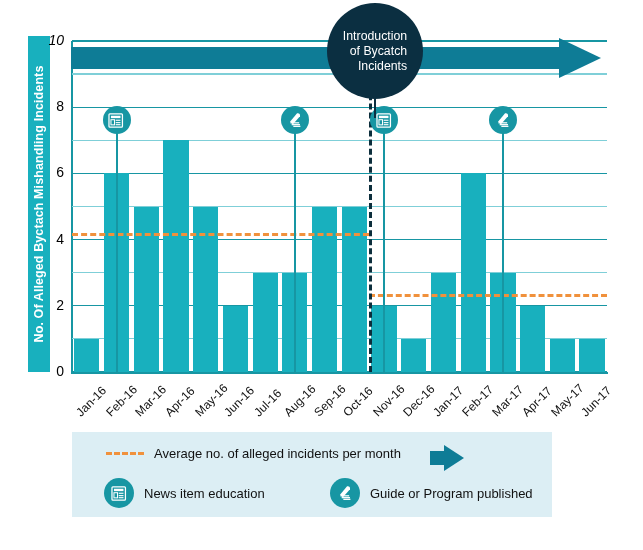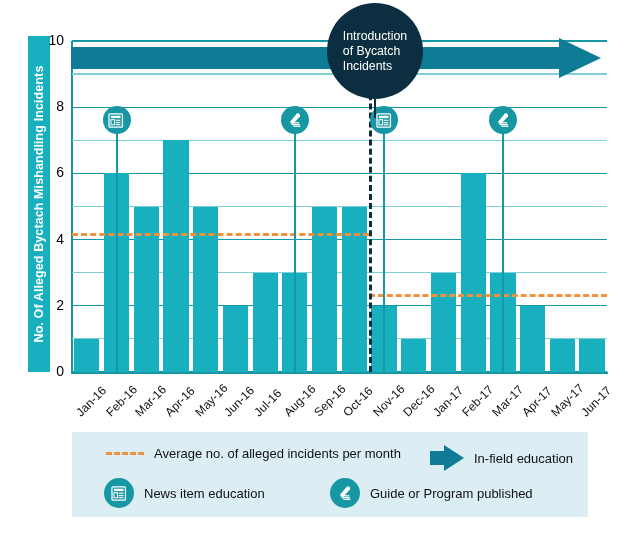--- a/index.html
+++ b/index.html
@@ -77,21 +77,21 @@
   }
 
   
   .callout{
     position:absolute;left:327px;top:3px;width:96px;height:96px;
     border-radius:50%;background:#0B2F41;
     display:flex;align-items:center;justify-content:center;
     z-index:6;
   }
   .callout span{
-    color:#ffffff;font-size:12.3px;line-height:15px;text-align:left;
+    color:#ffffff;font-size:12.3px;line-height:15px;text-align:right;
     padding:0 6px;
   }
   .callout-stem{
     position:absolute;left:374px;top:96px;width:2px;height:22px;background:#0B2F41;z-index:5;
   }
 
   
   .marker-stem{
     position:absolute;width:2px;background:#1796A3;z-index:3;
   }
@@ -108,21 +108,20 @@
     position:absolute;top:0;font-size:12px;color:#111;
     white-space:nowrap;
     transform-origin:left top;
     transform:rotate(-45deg) translate(-46px,4px);
   }
 
   
   .legend{
     position:absolute;left:72px;top:432px;width:480px;height:85px;
     background:#DCEEF4;
-    padding-left:36px;
   }
   .lg-row{position:absolute;display:flex;align-items:center;}
   .lg-label{font-size:13px;color:#111;white-space:nowrap;}
   .lg-dash{
     width:38px;height:0;border-top:3px dashed #F0913C;margin-right:10px;
   }
   .lg-arrow{
     width:0;height:0;margin-right:12px;
     border-top:13px solid transparent;
     border-bottom:13px solid transparent;
@@ -143,21 +142,21 @@
 
   <div class="ytitle-band"></div>
   <div class="ytitle-text">No. Of Alleged Byctach Mishandling Incidents</div>
 
   <div id="yticks">
       <div class="ytick" style="top: 363px;">0</div>
       <div class="ytick" style="top: 296.8px;">2</div>
       <div class="ytick" style="top: 230.6px;">4</div>
       <div class="ytick" style="top: 164.4px;">6</div>
       <div class="ytick" style="top: 98.2px;">8</div>
-      <div class="ytick" style="top: 32px;">10</div>
+      <div class="ytick" style="top: 32px; font-style: italic;">10</div>
     </div>
 
   <div class="axis-left"></div>
   <div class="axis-bottom"></div>
 
   <div class="plot">
     <div id="grid">
         <div class="gridline" style="top: 330.3px;"></div>
         <div class="gridline minor" style="top: 297.2px;"></div>
         <div class="gridline" style="top: 264.1px;"></div>
@@ -278,21 +277,20 @@
     <div class="lg-row" style="left:34px;top:14px;">
       <div class="lg-dash"></div>
       <div class="lg-label">Average no. of alleged incidents per month</div>
     </div>
 
     <div class="lg-row" style="left:358px;top:13px;">
       <div class="lg-arrow-wrap">
         <div class="lg-arrow-shaft"></div>
         <div class="lg-arrow" style="margin-right:0;"></div>
       </div>
-      <div class="lg-label">In-field education</div>
     </div>
 
     <div class="lg-row" style="left:32px;top:46px;">
       <div class="lg-icon">
         <svg width="19" height="19" viewBox="0 0 24 24">
           <rect x="2.5" y="3.5" width="17" height="17" rx="1.2" fill="none" stroke="#ffffff" stroke-width="1.6"></rect>
           <rect x="5" y="6" width="12" height="3" fill="#ffffff"></rect>
           <rect x="5" y="11" width="4.5" height="6.5" fill="none" stroke="#ffffff" stroke-width="1.3"></rect>
           <rect x="11" y="11" width="6" height="1.4" fill="#ffffff"></rect>
           <rect x="11" y="14" width="6" height="1.4" fill="#ffffff"></rect>

